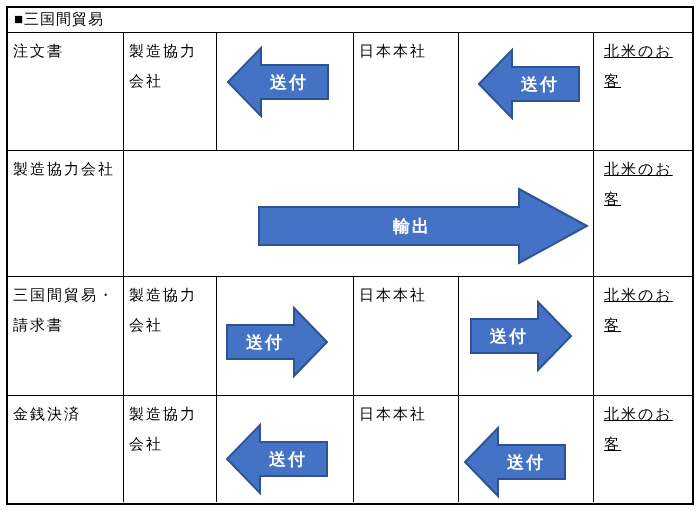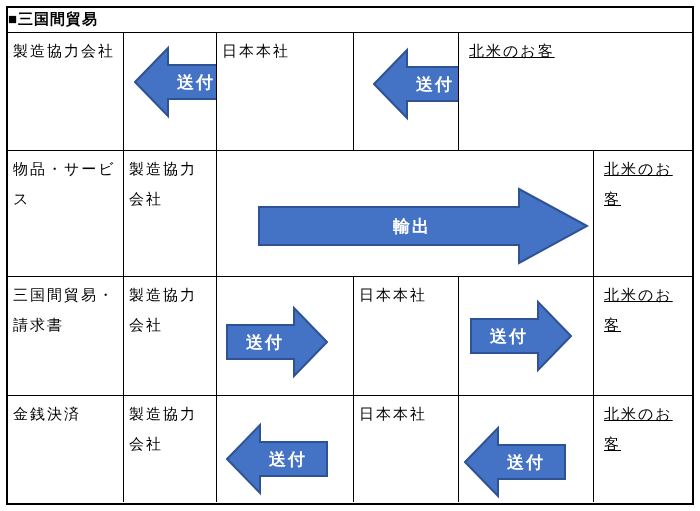--- a/index.html
+++ b/index.html
@@ -15,23 +15,23 @@
     position: absolute;
     left: 6px; top: 6px;
     width: 688px; height: 499px;
     border: 2px solid #000;
     background: #fff;
   }
 
   .title-row {
     height: 25px;
     line-height: 23px;
-    padding: 0 0;
+    padding: 0 6px;
     font-size: 15px;
-    font-weight: bold;
+    font-weight: normal;
     letter-spacing: 1px;
     border-bottom: 1px solid #000;
   }
 
   .row {
     display: grid;
     grid-template-columns: 116px 93px 137px 105px 135px 1fr;
     border-bottom: 1px solid #000;
   }
   .row:last-child { border-bottom: none; }
@@ -77,39 +77,39 @@
   .p-r4c5 svg { margin: 29px 0 0 5px; }
 </style>
 </head>
 <body>
 
 <div class="doc">
 
   <div class="title-row">■三国間貿易</div>
 
   <div class="row row-1">
+    <div class="cell">注文書</div>
     <div class="cell">製造協力会社</div>
     <div class="cell c-arrow p-r1c3">
       <svg class="arrow" width="103" height="74" viewBox="0 0 103 74">
         <polygon points="1,37 34,3 34,20 101,20 101,54 34,54 34,71"></polygon>
         <text x="62" y="43">送付</text>
       </svg>
     </div>
     <div class="cell">日本本社</div>
     <div class="cell c-arrow p-r1c5">
       <svg class="arrow" width="103" height="74" viewBox="0 0 103 74">
         <polygon points="1,37 34,3 34,20 101,20 101,54 34,54 34,71"></polygon>
         <text x="62" y="43">送付</text>
       </svg>
     </div>
     <div class="cell c-customer last">北米のお客</div>
   </div>
 
   <div class="row row-2">
-    <div class="cell">物品・サービス</div>
     <div class="cell">製造協力会社</div>
     <div class="cell c-arrow c-span3 p-row2">
       <svg class="arrow" width="332" height="83" viewBox="0 0 332 83">
         <polygon points="330,41 262,4 262,22 2,22 2,60 262,60 262,78"></polygon>
         <text x="155" y="47">輸出</text>
       </svg>
     </div>
     <div class="cell c-customer last">北米のお客</div>
   </div>
 

